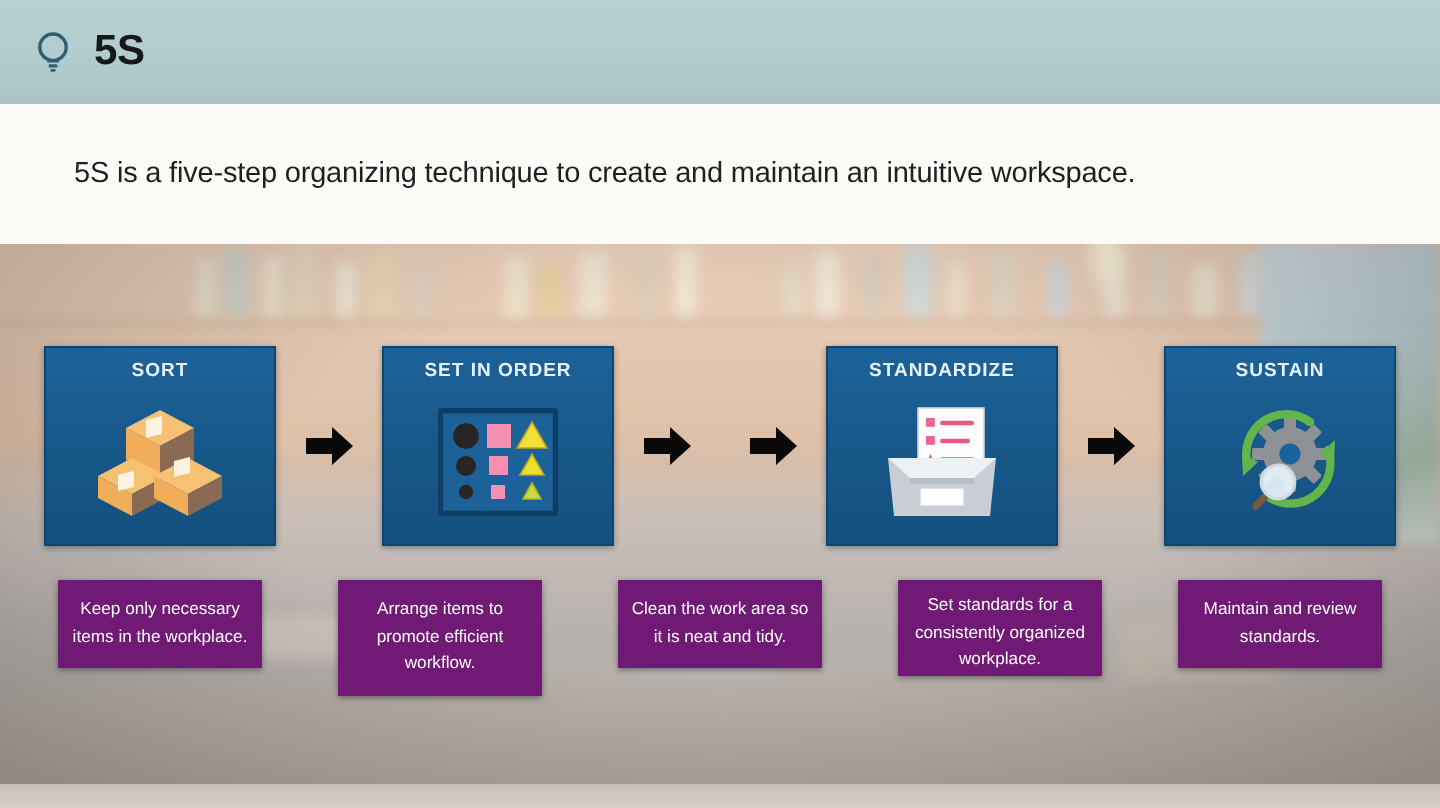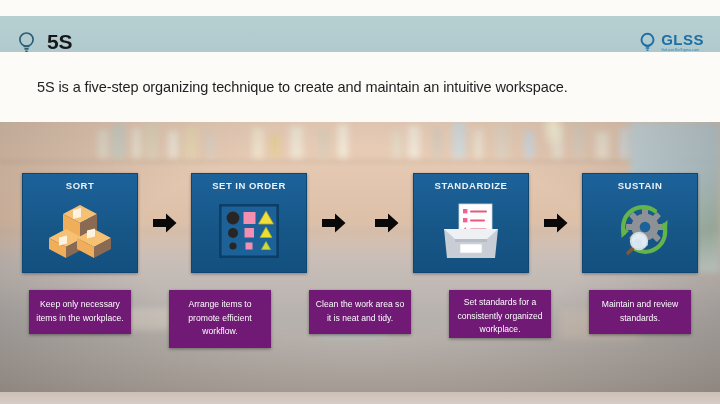--- a/index.html
+++ b/index.html
@@ -7,21 +7,21 @@
     width:720px; height:404px; overflow:hidden;
     font-family:"Liberation Sans", sans-serif;
     background:#fdfbf7;
   }
   .page { position:relative; width:720px; height:404px; }
 
   
   .header {
     position:absolute; left:0; top:0; width:720px; height:52px;
     background:linear-gradient(180deg,#b6cfd1 0%,#b2cbce 55%,#a9c4c7 100%);
-    display:flex; align-items:center;margin-top:16px;
+    display:flex; align-items:center;
   }
   .hdr-left { display:flex; align-items:center; gap:11px; padding-left:17px; }
   .bulb-svg { display:block; }
   .hdr-title {
     font-size:21px; font-weight:bold; color:#16181a;
     letter-spacing:-0.2px;
   }
   .hdr-right { margin-left:auto; padding-right:16px; display:flex; align-items:center; gap:5px; }
   .logo-mark { display:block; }
   .logo-txt { display:flex; flex-direction:column; line-height:1; }
@@ -134,34 +134,20 @@
         <svg class="bulb-svg" width="19" height="22" viewBox="0 0 19 22">
           <circle cx="9.5" cy="8.6" r="6.6" fill="none" stroke="#2d5f74" stroke-width="1.7"></circle>
           <rect x="6.6" y="14.6" width="5.8" height="1.7" rx=".6" fill="#2d5f74"></rect>
           <rect x="7.3" y="17.1" width="4.4" height="1.6" rx=".6" fill="#2d5f74"></rect>
           <rect x="8.2" y="19.5" width="2.6" height="1.4" rx=".6" fill="#2d5f74"></rect>
         </svg>
       </span>
       <span class="hdr-title">5S</span>
     </div>
 
-    <div class="hdr-right">
-      <span>
-        <svg class="logo-mark" width="17" height="20" viewBox="0 0 17 20">
-          <circle cx="8.5" cy="7.8" r="6" fill="none" stroke="#1c6ea4" stroke-width="1.9"></circle>
-          <rect x="6.1" y="13.1" width="4.8" height="1.6" rx=".6" fill="#1c6ea4"></rect>
-          <rect x="6.7" y="15.3" width="3.6" height="1.5" rx=".6" fill="#1c6ea4"></rect>
-          <rect x="7.4" y="17.4" width="2.2" height="1.4" rx=".6" fill="#1c6ea4"></rect>
-        </svg>
-      </span>
-      <span class="logo-txt">
-        <span class="logo-name">GLSS</span>
-        <span class="logo-sub">GoLeanSixSigma.com</span>
-      </span>
-    </div>
   </div>
 
   <div class="subtitle-band">
     <div class="subtitle">5S is a five-step organizing technique to create and maintain an intuitive workspace.</div>
   </div>
 
   <div class="photo">
     <div class="shelf" style="top:38px"></div>
     <div class="shelf" style="top:108px"></div>
     <div class="blobs">

